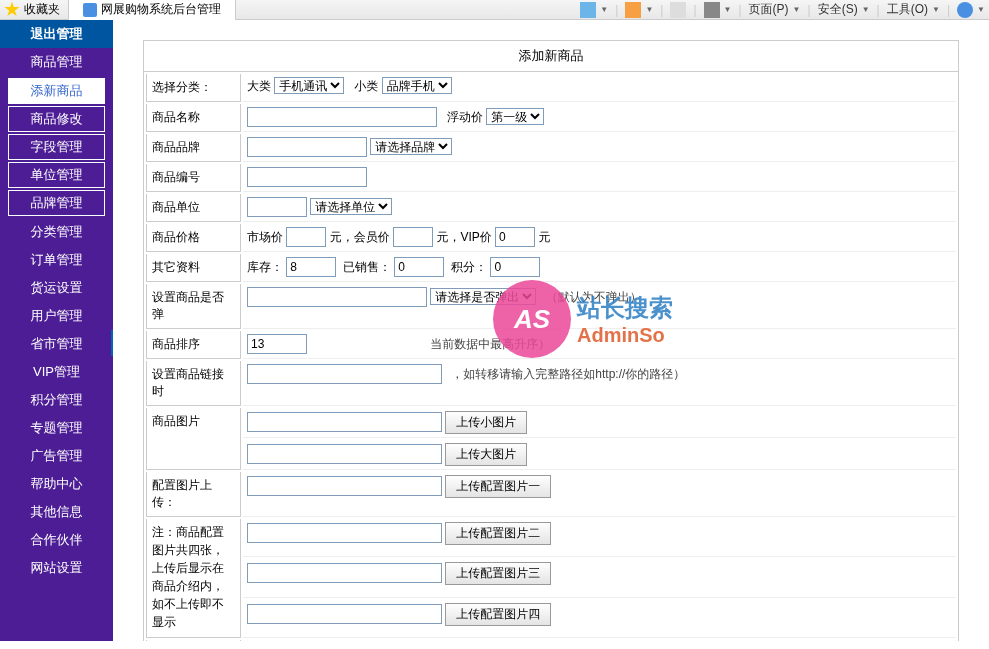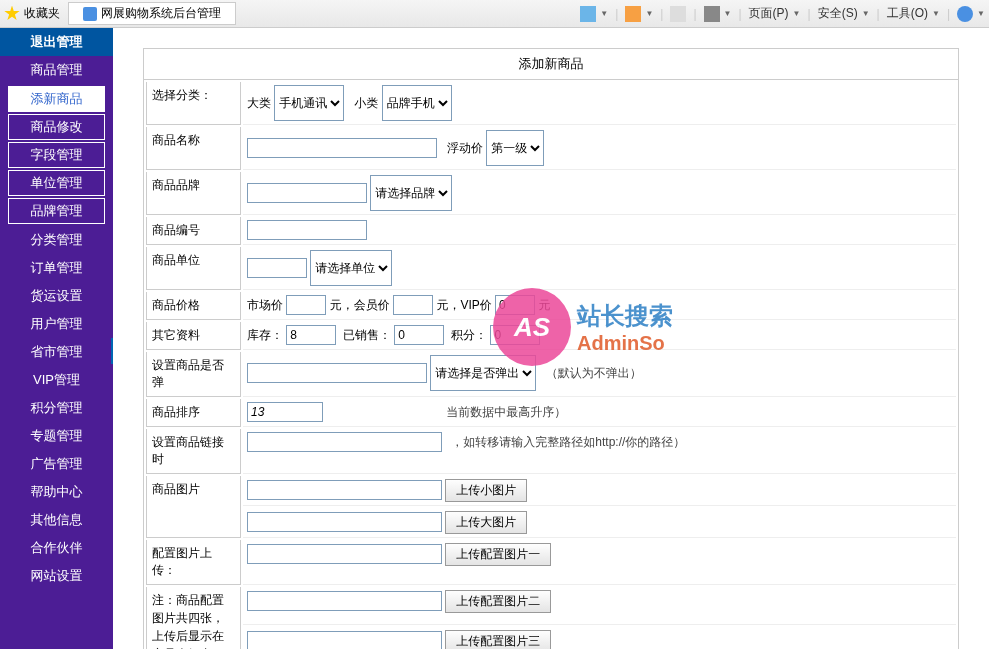--- a/index.html
+++ b/index.html
@@ -1,18 +1,18 @@
 <!DOCTYPE html>
 <html><head>
 <meta charset="utf-8">
 <style>
 * { margin: 0; padding: 0; box-sizing: border-box; font-family: Arial, "Microsoft YaHei", sans-serif; }
 body { font-size: 12px; background: #fff; }
 
-.browser-toolbar { height: 28px; background: linear-gradient(#f5f5f5, #e8e8e8); border-bottom: 1px solid #ccc; display: flex; align-items: center; padding: 0 4px; }
+.browser-toolbar { height: 20px; background: linear-gradient(#f5f5f5, #e8e8e8); border-bottom: 1px solid #ccc; display: flex; align-items: center; padding: 0 4px; }
 .fav-icon { width: 16px; height: 16px; background: #ffcc00; display: inline-block; margin-right: 4px; clip-path: polygon(50% 0%, 61% 35%, 98% 35%, 68% 57%, 79% 91%, 50% 70%, 21% 91%, 32% 57%, 2% 35%, 39% 35%); }
 .tab { display: inline-flex; align-items: center; margin-left: 8px; padding: 2px 14px; background: #fff; border: 1px solid #ccc; }
 .page-icon { width: 14px; height: 14px; background: #4a90e2; border-radius: 2px; margin-right: 4px; }
 .toolbar-right { margin-left: auto; display: flex; align-items: center; gap: 4px; }
 .tbicon { width: 16px; height: 16px; display: inline-block; background: #888; }
 .tbdd { font-size: 8px; color: #666; }
 .tbsep { color: #ccc; margin: 0 3px; }
 .tbtext { color: #333; }
 
 .main { display: flex; height: calc(100vh - 28px); }
@@ -24,21 +24,21 @@
 .collapse-handle { position: absolute; right: -8px; top: 310px; width: 10px; height: 26px; background: #0066b3; color: #fff; font-size: 10px; display: flex; align-items: center; justify-content: center; cursor: pointer; }
 
 .content { flex: 1; background: #fff; padding: 20px 30px; overflow: auto; position: relative; }
 .panel { border: 1px solid #ccc; }
 .panel-header { text-align: center; padding: 6px; border-bottom: 1px solid #ccc; font-size: 13px; }
 .form-table { width: 100%; }
 .form-table td { padding: 3px 4px; vertical-align: top; }
 .label-cell { width: 95px; border: 1px solid #ccc; border-top: none; padding: 5px !important; font-family: Liberation Mono, monospace; }
 .field-cell { border-bottom: 1px solid #eee; }
 input[type="text"] { border: 1px solid #7f9db9; height: 20px; padding: 1px 3px; font-size: 12px; }
-select { border: 1px solid #7f9db9; height: 36px; font-size: 12px; background: #fff; }
+select { border: 1px solid #7f9db9; height: 17px; font-size: 12px; background: #fff; }
 .btn { background: linear-gradient(#fefefe,#e4e4e4); border: 1px solid #999; padding: 2px 10px; font-size: 12px; cursor: pointer; }
 .hint { color: #444; margin-left: 6px; }
 
 .watermark { position: absolute; top: 260px; left: 380px; pointer-events: none; opacity: 0.85; display: flex; align-items: center; gap: 6px; }
 .wm-circle { width: 78px; height: 78px; border-radius: 50%; background: #ec4899; color: #fff; display: flex; align-items: center; justify-content: center; font-size: 26px; font-weight: bold; font-style: italic; }
 .wm-text1 { font-size: 24px; color: #2c7fc5; font-weight: bold; }
 .wm-text2 { font-size: 20px; color: #e05a29; font-weight: bold; }
 </style>
 </head>
 <body>
@@ -170,21 +170,21 @@
           <td class="label-cell">设置商品是否弹</td>
           <td class="field-cell">
             <input type="text" style="width: 180px;">
             <select><option>请选择是否弹出</option></select>
             <span class="hint">（默认为不弹出）</span>
           </td>
         </tr>
         <tr>
           <td class="label-cell">商品排序</td>
           <td class="field-cell">
-            <input type="text" style="width: 76px; font-style: italic;" value="13">
+            <input type="text" style="width: 60px;" value="13">
             <span class="hint" style="margin-left:120px">当前数据中最高升序）</span>
           </td>
         </tr>
         <tr>
           <td class="label-cell">设置商品链接时</td>
           <td class="field-cell">
             <input type="text" style="width: 195px;">
             <span class="hint">，如转移请输入完整路径如http://你的路径）</span>
           </td>
         </tr>

